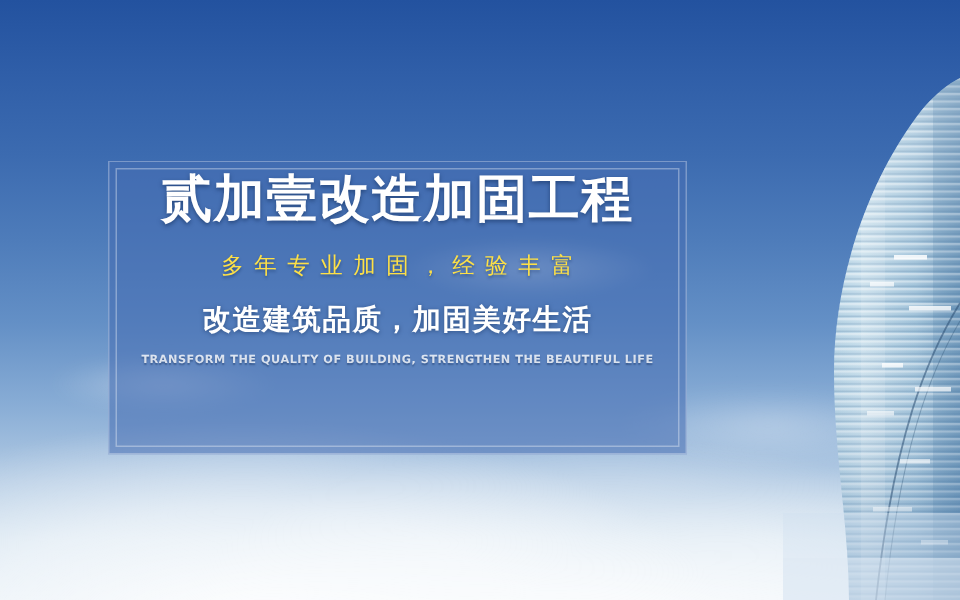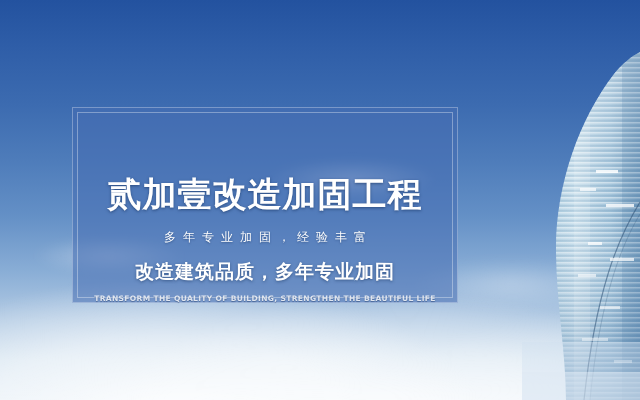--- a/index.html
+++ b/index.html
@@ -95,39 +95,39 @@
     inset: 5px;
     border: 1px solid rgba(255,255,255,0.34);
     pointer-events: none;
   }
   .panel-content {
     position: absolute;
     inset: 0;
     display: flex;
     flex-direction: column;
     align-items: center;
-    justify-content: flex-end;
+    justify-content: flex-start;
     padding-top: 8px;
     box-sizing: border-box;
   }
 
   .headline {
     font-size: 34px;
     font-weight: 700;
     color: #ffffff;
     letter-spacing: 1px;
     line-height: 1.08;
     white-space: nowrap;
     text-shadow: 0 1px 3px rgba(12,38,80,0.55);
   }
   .subline {
     margin-top: 16px;
-    font-size: 12px;
+    font-size: 15px;
     font-weight: 400;
-    color: #ffffff;
+    color: #fde047;
     letter-spacing: 7px;
     text-indent: 7px;
     white-space: nowrap;
     text-shadow: 0 1px 2px rgba(12,38,80,0.45);
   }
   .tagline {
     margin-top: 13px;
     font-size: 19px;
     font-weight: 700;
     color: #ffffff;
@@ -207,18 +207,18 @@
 
     <rect x="0" y="290" width="118" height="58" fill="#cfe0ee" opacity="0.38"></rect>
     <rect x="0" y="320" width="118" height="28" fill="#dde9f3" opacity="0.45"></rect>
   </svg>
 
   <div class="panel">
     <div class="panel-inner-rule"></div>
     <div class="panel-content">
       <div class="headline">贰加壹改造加固工程</div>
       <div class="subline">多年专业加固，经验丰富</div>
-      <div class="tagline">改造建筑品质，多年专业加固</div>
+      <div class="tagline">改造建筑品质，加固美好生活</div>
       <div class="english">TRANSFORM THE QUALITY OF BUILDING, STRENGTHEN THE BEAUTIFUL LIFE</div>
     </div>
   </div>
 
 </div>
 
 </body></html>

